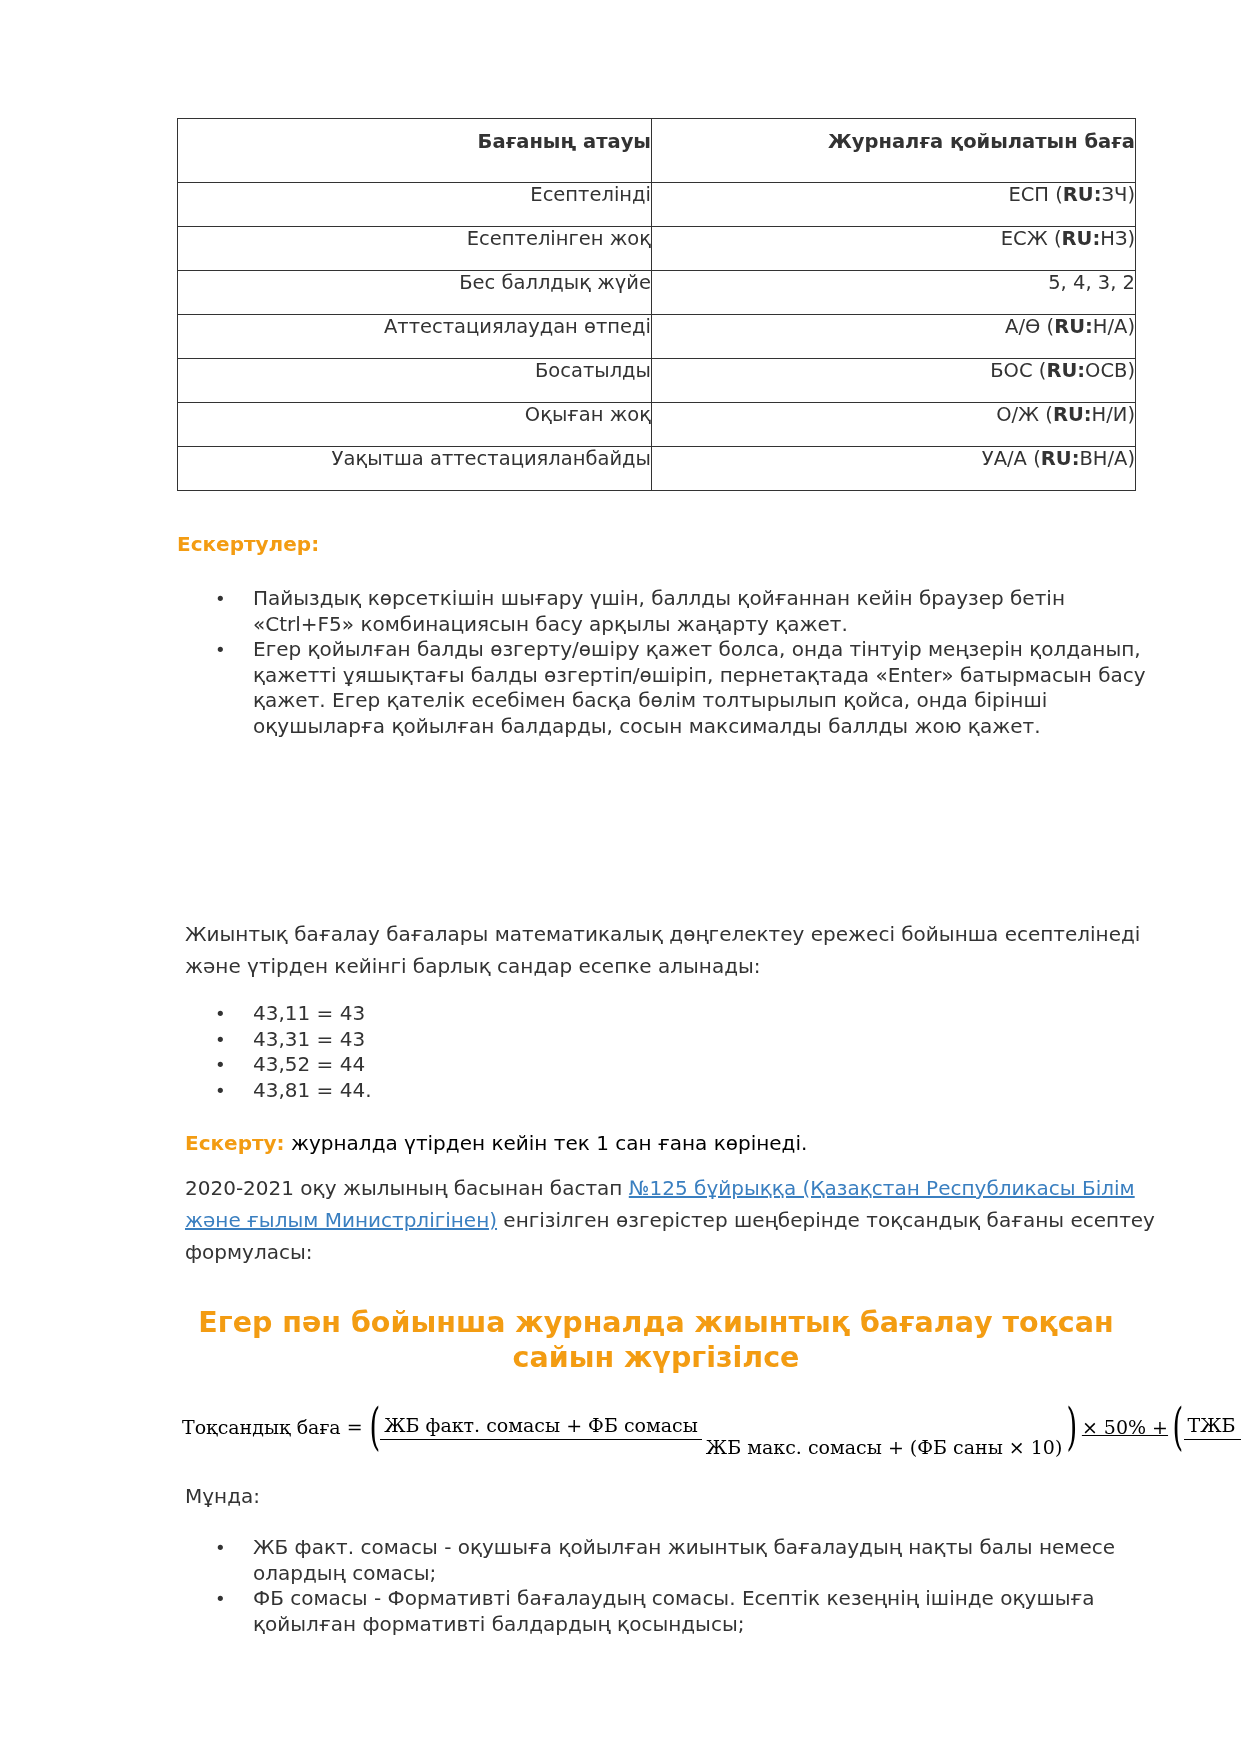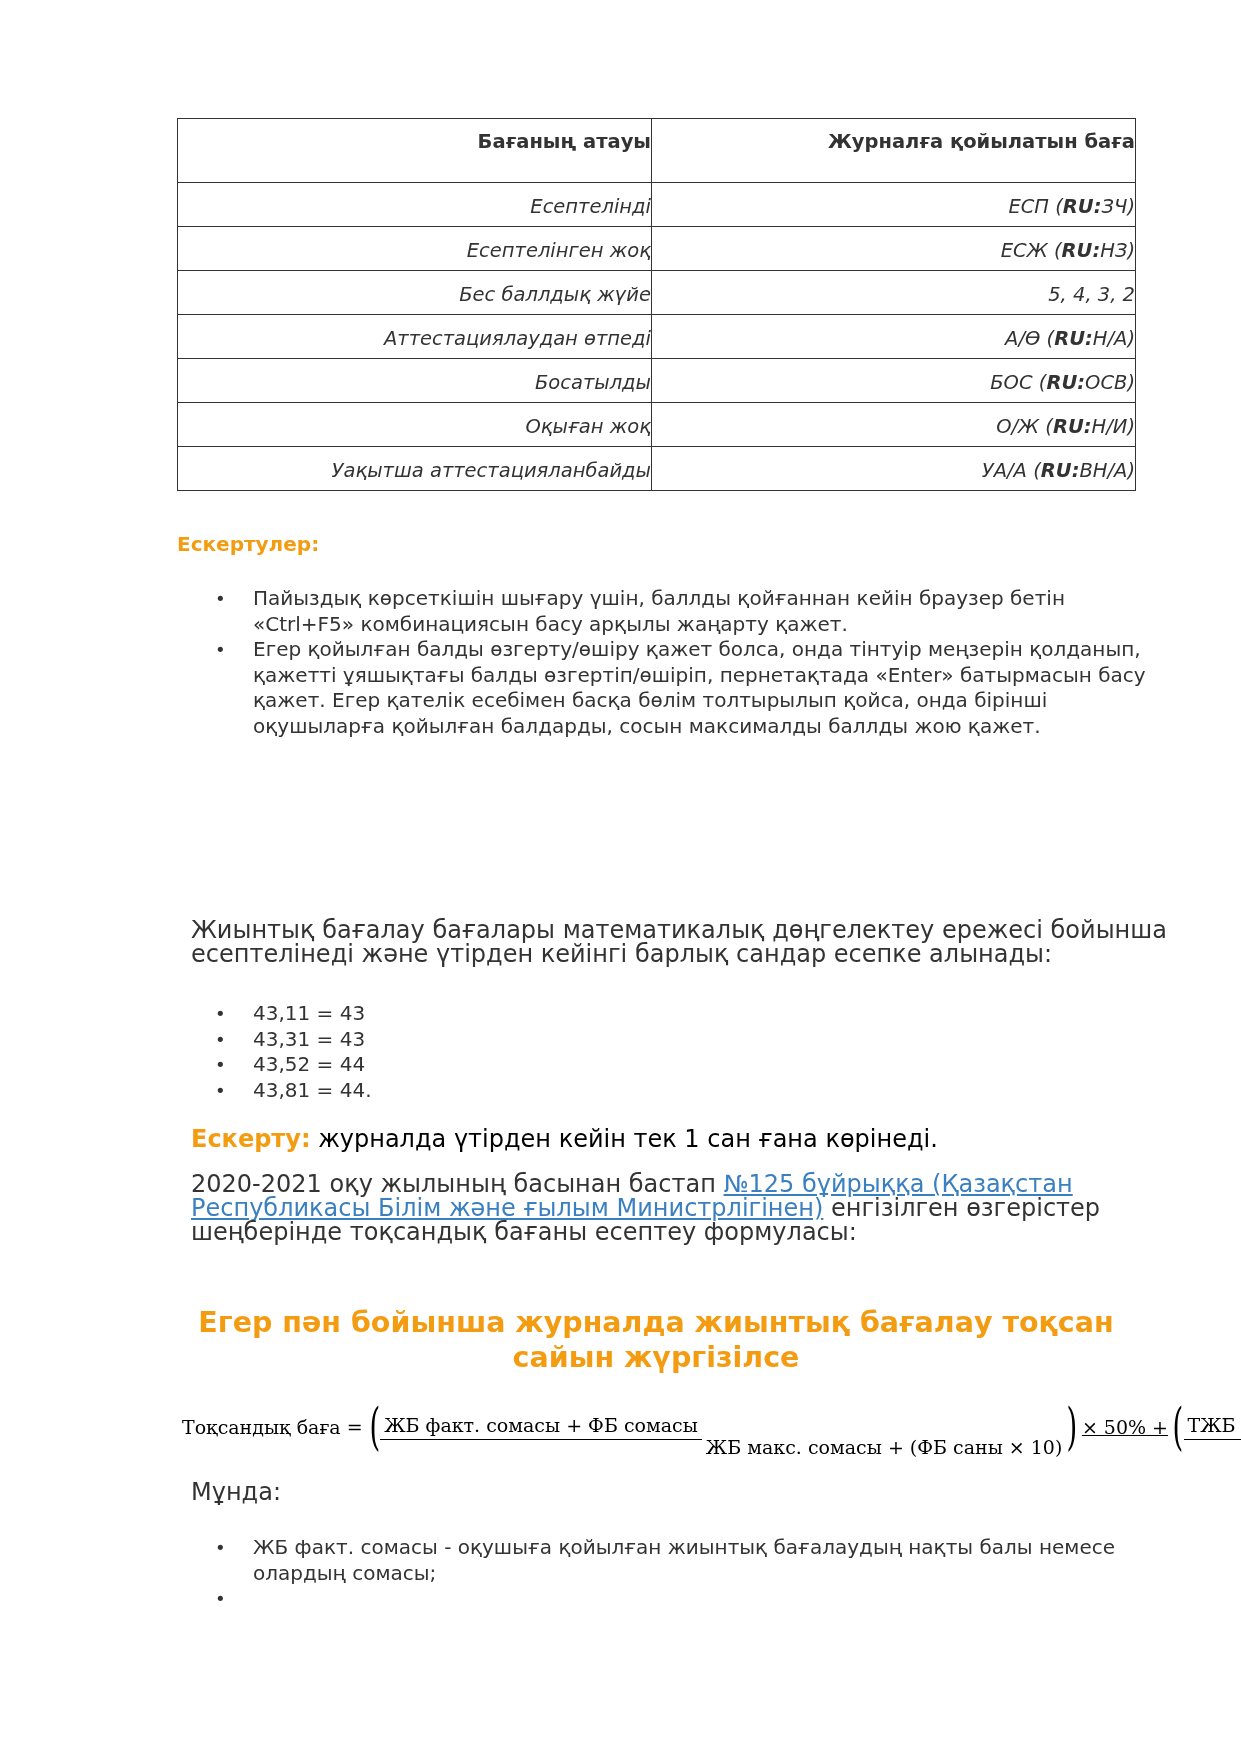--- a/index.html
+++ b/index.html
@@ -6,40 +6,40 @@
   body { width: 1241px; height: 1754px; position: relative; overflow: hidden;
          font-family: "DejaVu Sans", sans-serif; color: #333333; font-size: 20px; }
   .page { position: absolute; left: 0; top: 0; width: 1241px; height: 1754px; }
 
   
   .grade-table { position: absolute; left: 177px; top: 118px; width: 958px;
                  border-collapse: collapse; table-layout: fixed; }
   .grade-table td, .grade-table th { border: 1.5px solid #333; text-align: right;
                  vertical-align: top; font-size: 19.5px; color: #333; padding: 0; }
   .grade-table th { height: 64px; font-weight: bold; padding-top: 11px; box-sizing: border-box; }
-  .grade-table td { height: 44px; padding-top: 12px; box-sizing: border-box; font-style: italic; }
+  .grade-table td { height: 44px; padding-top: 0; box-sizing: border-box; }
   .grade-table col.c1 { width: 474px; }
   .grade-table col.c2 { width: 484px; }
   .ru { font-weight: bold; }
 
   .orange { color: #f39c12; }
   .notes-title { position: absolute; left: 177px; top: 532px; font-weight: bold; font-size: 20px; }
 
   ul.blist { position: absolute; left: 177px; margin: 0; padding: 0; list-style: none; width: 990px; }
   ul.blist li { position: relative; padding-left: 76px; font-size: 20px; line-height: 25.5px; }
   ul.blist li .bullet { position: absolute; left: 38px; top: 0; font-size: 18px; }
 
   .notes-list { top: 586px; }
 
   .h2 { position: absolute; left: 177px; width: 958px; text-align: center; font-weight: bold;
         font-size: 28.5px; line-height: 35px; }
   .h2-a { top: 836px; }
   .h2-b { top: 1305px; }
 
-  .para { position: absolute; left: 191px; width: 990px; font-size: 24px; line-height: 24px; }
+  .para { position: absolute; left: 185px; width: 990px; font-size: 20px; line-height: 32px; }
   .p-rounding { top: 918px; }
   .rounding-list { top: 1001px; }
   .p-note { top: 1127px; }
   .p-note .note-text { color: #000; }
   .p-order { top: 1172px; }
   .link { color: #3a7fc0; text-decoration: underline; cursor: pointer; }
 
   
   .formula { position: absolute; left: 182px; top: 1392px; height: 70px; width: 1060px;
              font-family: "DejaVu Serif", serif; font-size: 19px; color: #000;
@@ -145,15 +145,15 @@
       <span class="den">ТЖБ макс. балл</span>
     </span>
     <span class="paren">)</span>
     <span class="op">× 50%;</span>
   </div>
 
   <div class="para p-where">Мұнда:</div>
 
   <ul class="blist defs-list">
     <li><span class="bullet">•</span><span>ЖБ факт. сомасы - оқушыға қойылған жиынтық бағалаудың нақты балы немесе олардың сомасы;</span></li>
-    <li><span class="bullet">•</span></li>
+    <li><span class="bullet">•</span><span>ФБ сомасы - Формативті бағалаудың сомасы. Есептік кезеңнің ішінде оқушыға қойылған формативті балдардың қосындысы;</span></li>
   </ul>
 </div>
 
 </body></html>

